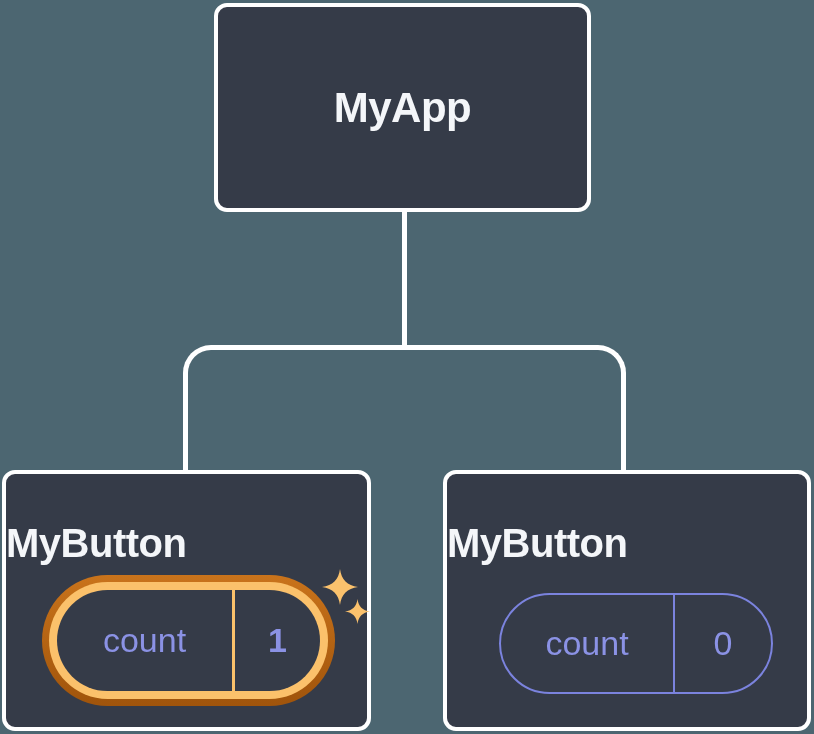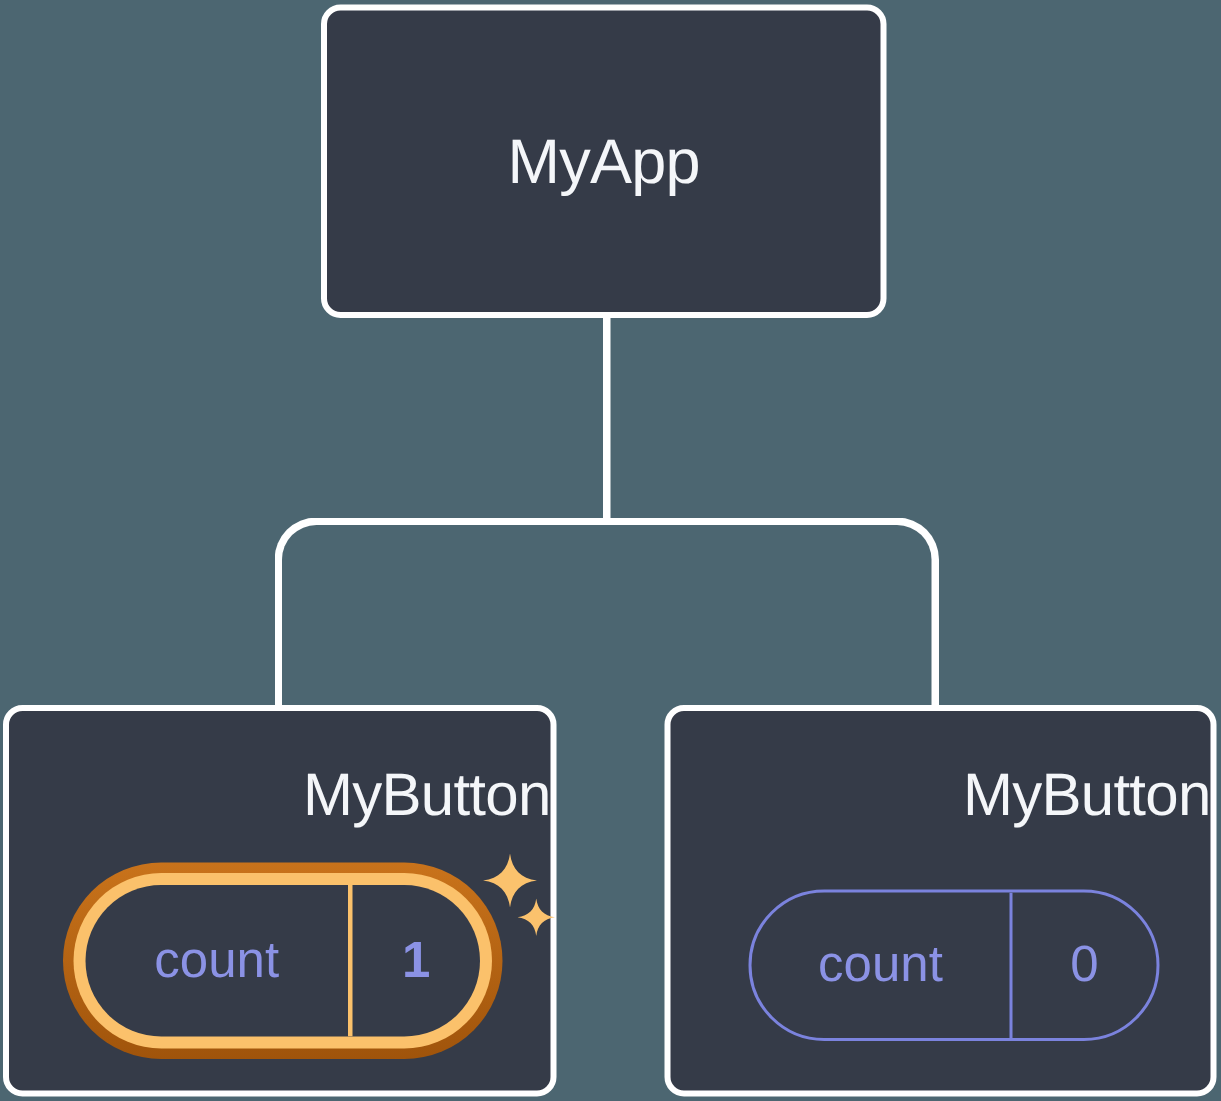--- a/index.html
+++ b/index.html
@@ -33,26 +33,26 @@
     border-radius:13px;
   }
   .node-root {
     left:214px; top:3px; width:377px; height:209px;
     display:flex; align-items:center; justify-content:center;
   }
   .node-child-left  { left:2px;   top:470px; width:369px; height:261px; }
   .node-child-right { left:443px; top:470px; width:368px; height:261px; }
   .node-title {
     color:var(--title-text);
-    font-size:42px; font-weight:400;
+    font-size:42px; font-weight:700;
     letter-spacing:-0.5px;
-    text-align:right;
+    text-align:left;
   }
   .child-title {
-    position:absolute; left:0; top:34px; width:100%;
+    position:absolute; left:0; top:47px; width:100%;
     font-size:40px;
   }
   
   .stem-center {
     position:absolute; left:402px; top:209px; width:5px; height:140px;
     background:var(--line);
   }
   .tee {
     position:absolute; left:183px; top:345px; width:443px; height:127px;
     border-top:5px solid var(--line);

